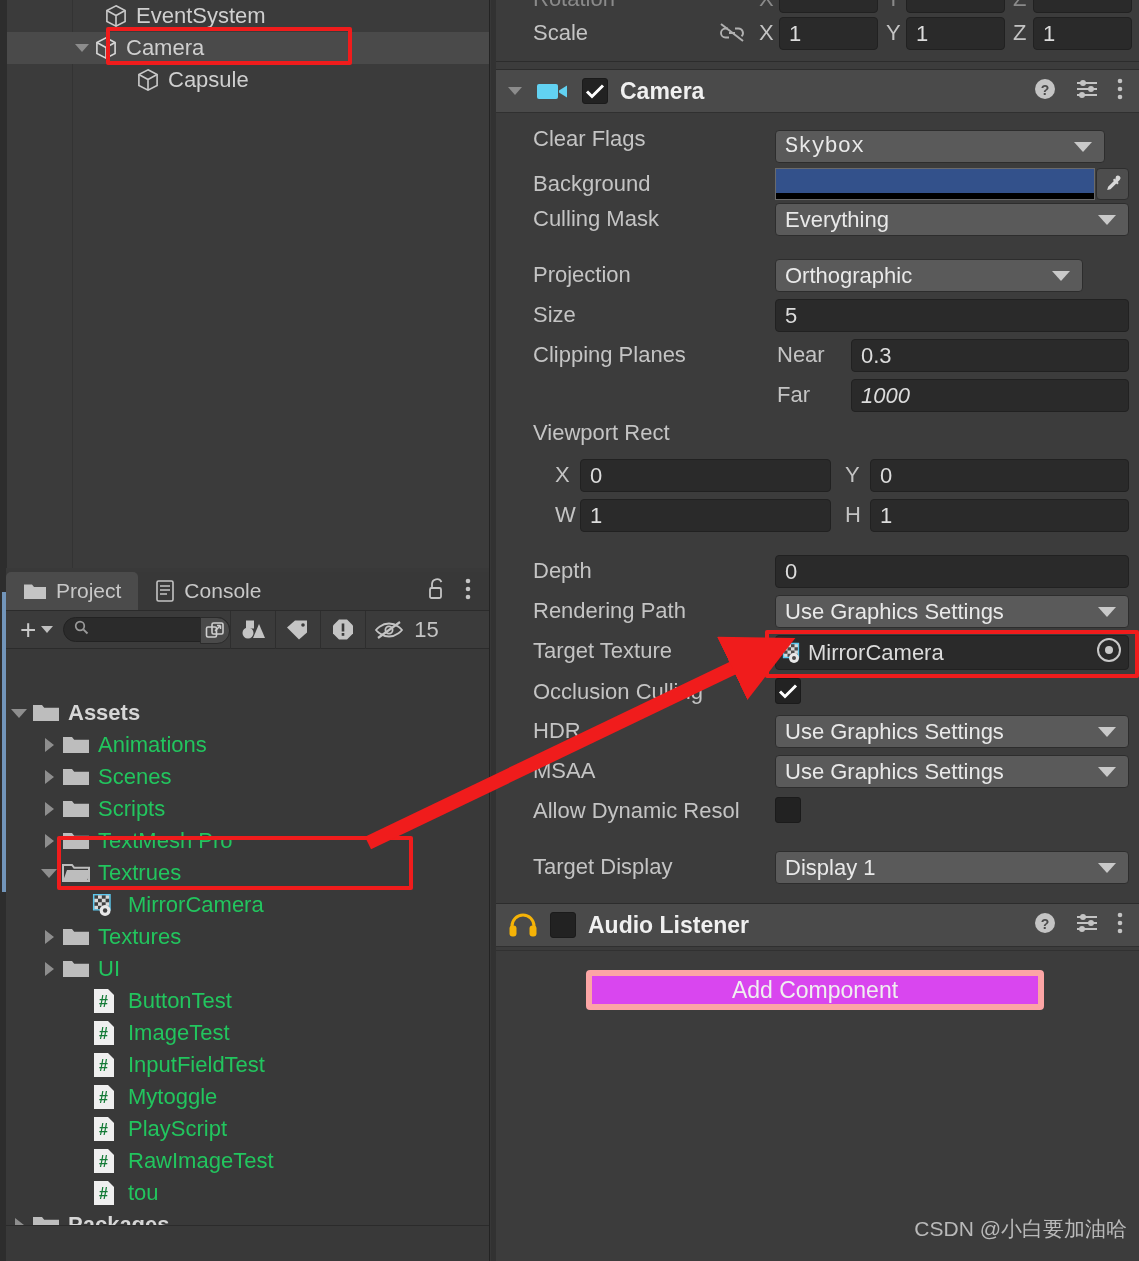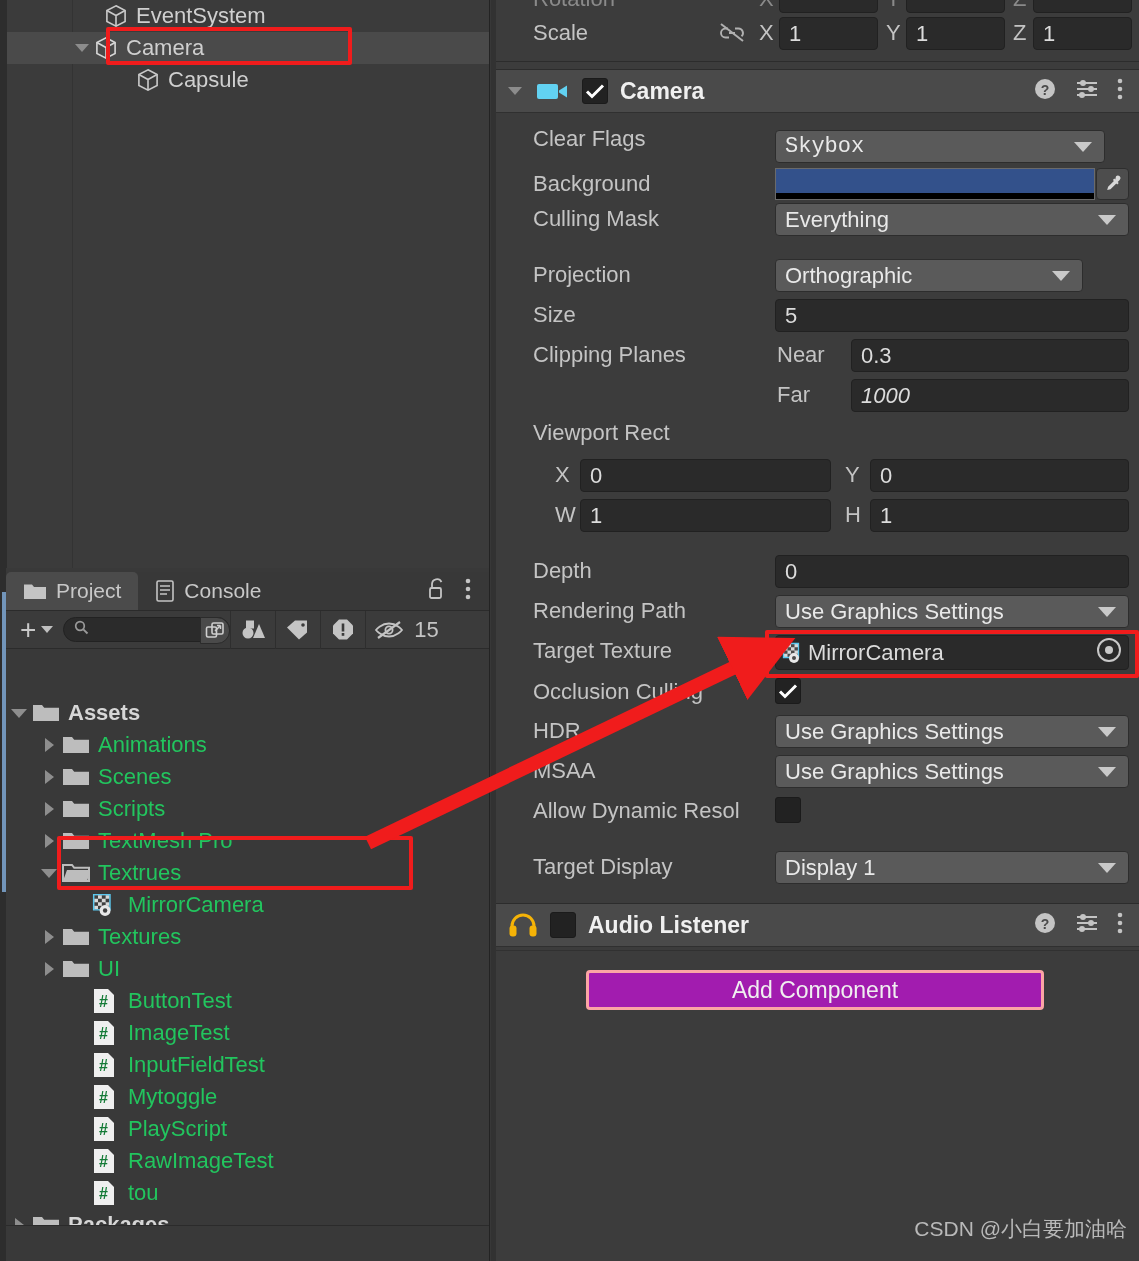--- a/index.html
+++ b/index.html
@@ -197,21 +197,21 @@
     background: #4a4a4a; border-top: 1px solid #2c2c2c; border-bottom: 1px solid #303030;
     display: flex; align-items: center; padding-left: 12px;
   }
   .comp-title { color: #f0f0f0; font-size: 23px; font-weight: bold; margin-left: 12px; }
   .hdr-icons { margin-left: auto; display: flex; align-items: center; gap: 18px; padding-right: 16px; }
 
   .sep { position: absolute; left: 5px; right: 0; height: 1px; background: #313131; }
 
   .add-comp {
     position: absolute; width: 458px; height: 40px;
-    background: #a21caf; border: 3px solid #fca5a5; border-radius: 4px;
+    background: #d946ef; border: 6px solid #fca5a5; border-radius: 4px;
     color: #f0f0f0; font-size: 23px;
     display: flex; align-items: center; justify-content: center;
   }
 
   .watermark {
     position: absolute; right: 12px; bottom: 18px;
     color: #b9b9b9; font-size: 21px;
   }
 
   

